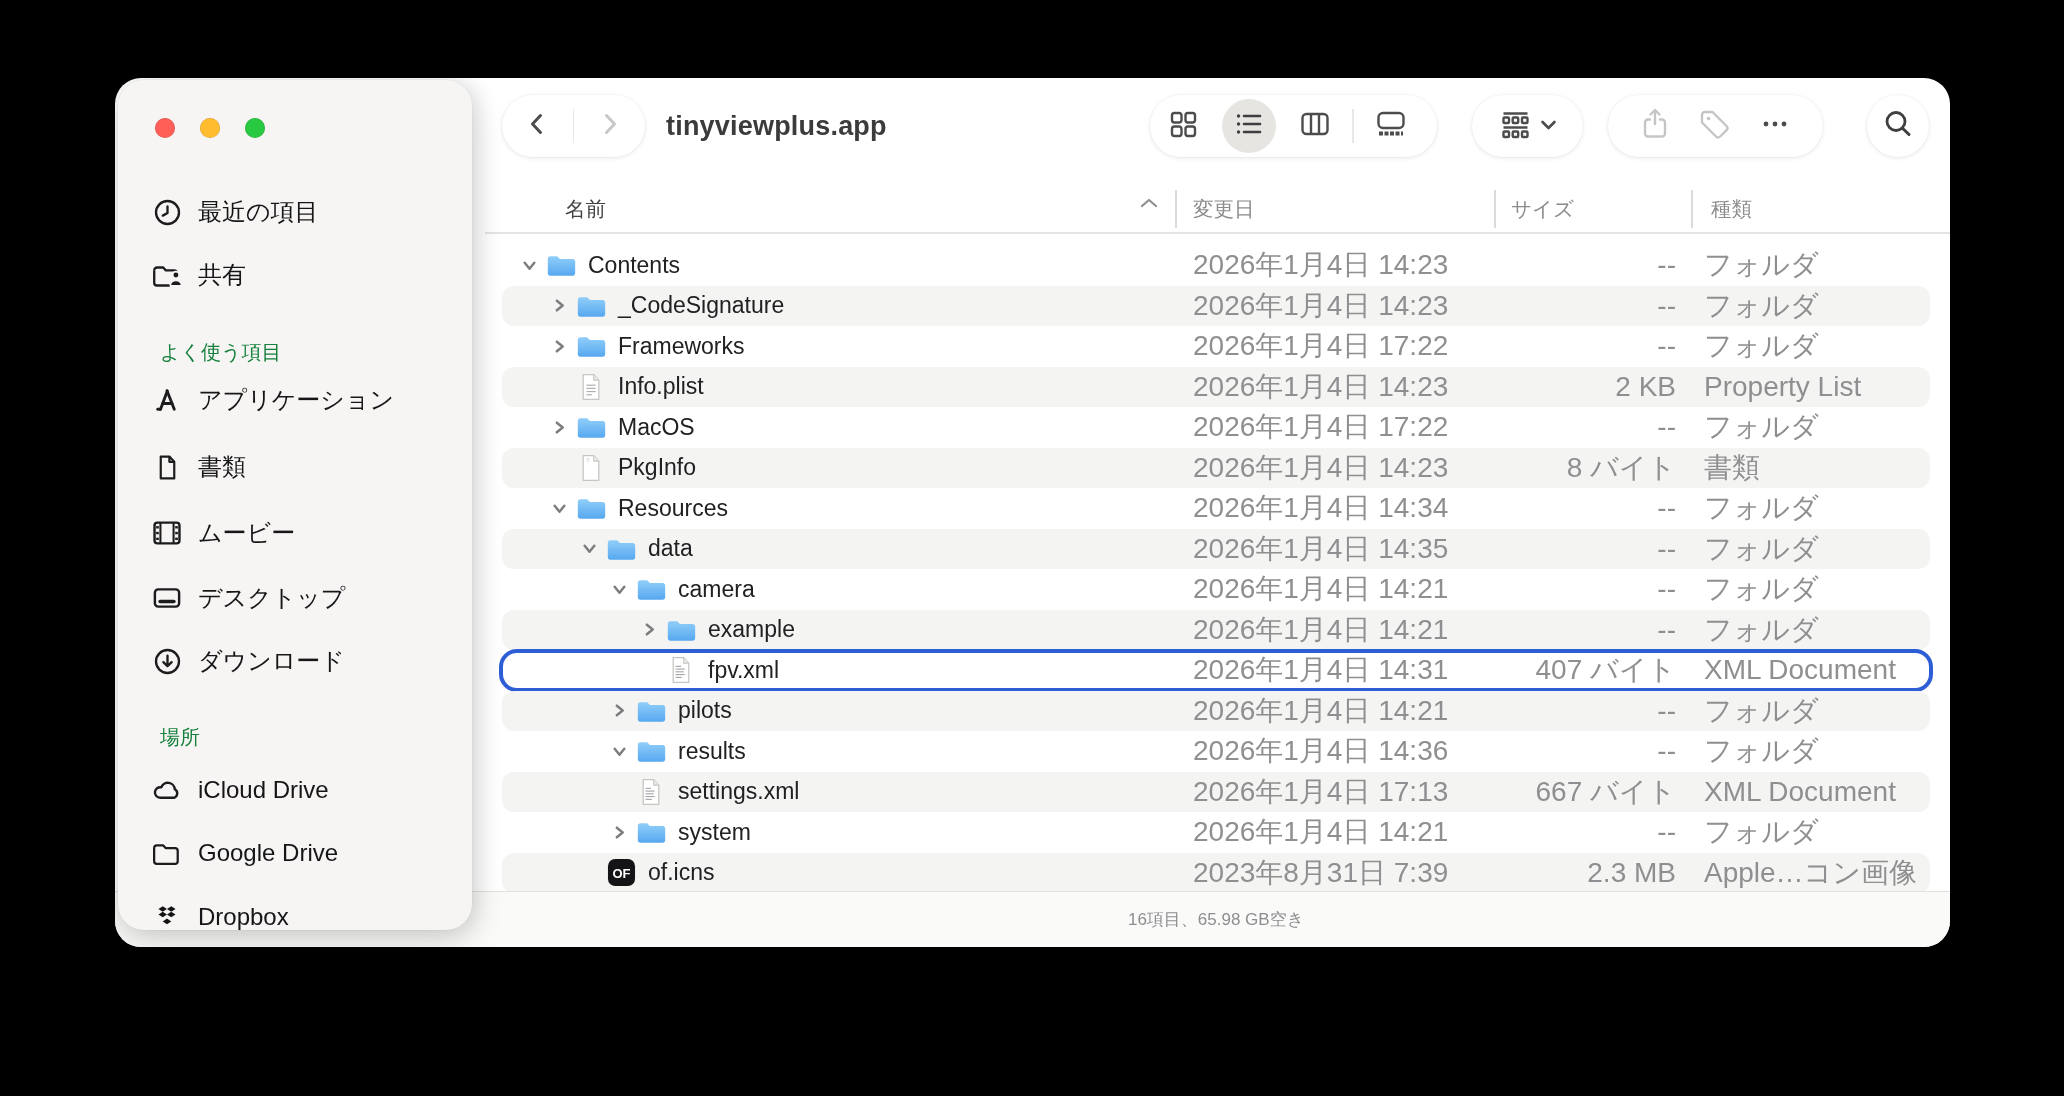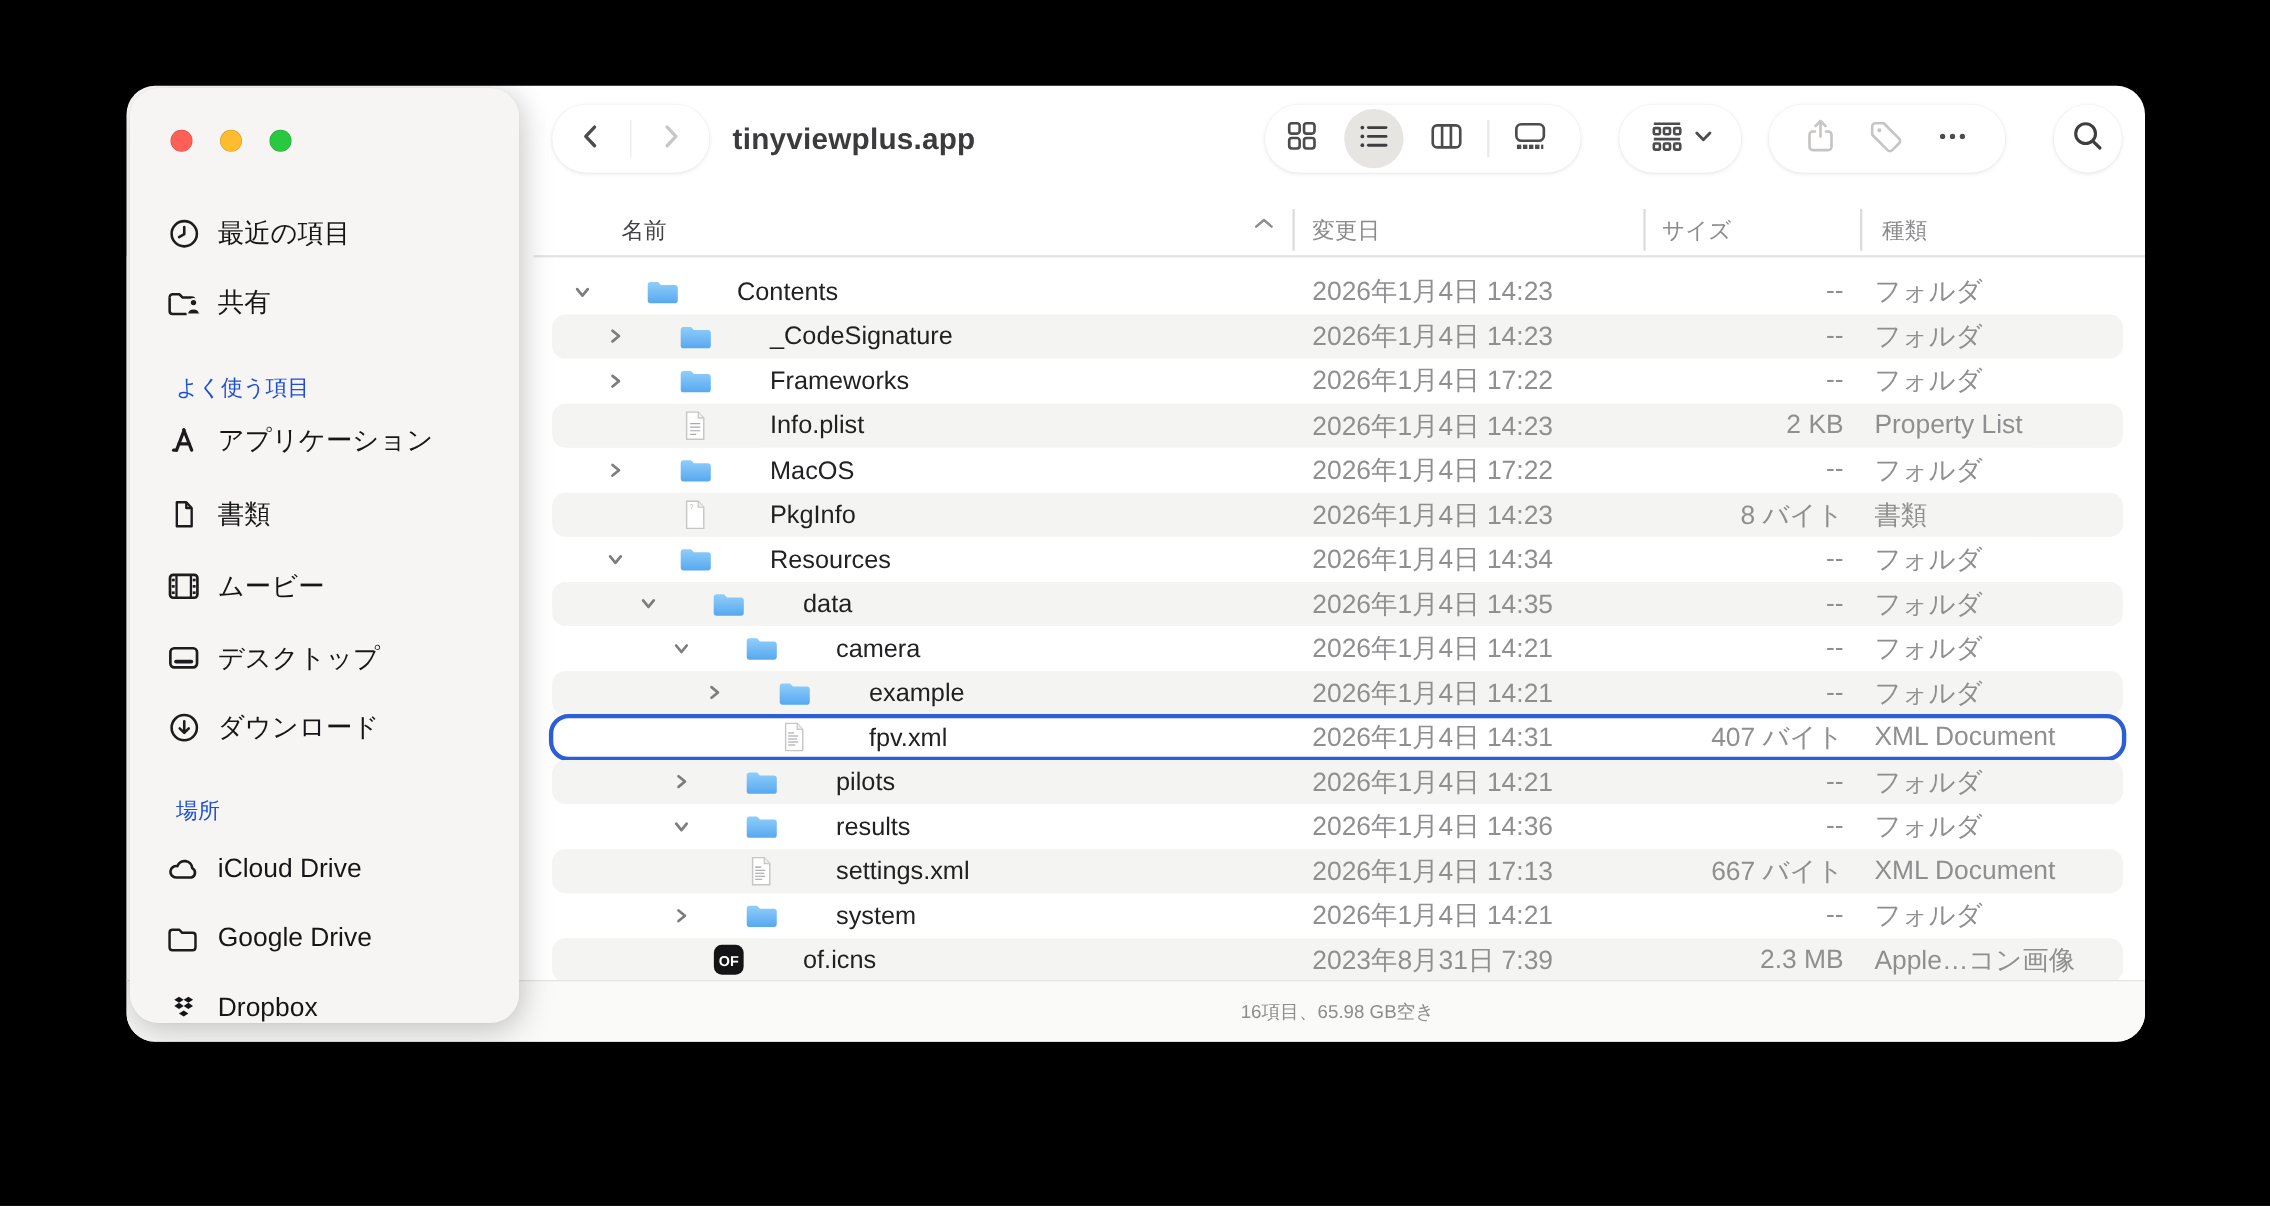--- a/index.html
+++ b/index.html
@@ -38,48 +38,48 @@
   .hdr-underline{position:absolute;left:370px;right:0;top:154px;height:1.5px;background:#e4e3e1;}
 
   
   .rows{position:absolute;left:0;right:0;top:167px;}
   .row{position:relative;height:40.5px;}
   .stripe{position:absolute;left:387px;right:20px;top:0;bottom:0;background:#f4f4f2;border-radius:12px;display:none;}
   .row.striped .stripe{display:block;}
   .sel-outline{position:absolute;left:384px;right:17px;top:-1px;bottom:-1px;
     border:4.5px solid #2e5ed6;border-radius:18px;display:none;pointer-events:none;}
   .row.selected .sel-outline{display:block;}
-  .name-cell{position:absolute;top:0;bottom:0;display:flex;align-items:center;gap:41px;}
+  .name-cell{position:absolute;top:0;bottom:0;display:flex;align-items:center;}
   .lvl0 .name-cell{left:403px;} .lvl1 .name-cell{left:433px;} .lvl2 .name-cell{left:463px;}
   .lvl3 .name-cell{left:493px;} .lvl4 .name-cell{left:523px;}
   .disc{width:22px;height:22px;display:flex;align-items:center;justify-content:center;margin-right:5px;flex:0 0 auto;}
   .disc.expanded svg{transform:rotate(90deg);}
   .ficon{width:32px;display:flex;align-items:center;justify-content:center;margin-right:11px;flex:0 0 auto;}
   .fname{font-size:23px;color:#212123;white-space:nowrap;}
-  .cell{position:absolute;top:0;bottom:0;display:flex;align-items:center;font-size:24px;color:#8f8f91;white-space:nowrap;}
+  .cell{position:absolute;top:0;bottom:0;display:flex;align-items:center;font-size:28px;color:#8f8f91;white-space:nowrap;}
   .cell.date{left:1078px;}
   .cell.size{left:1379px;width:182px;justify-content:flex-end;}
   .cell.kind{left:1589px;width:250px;}
 
   
   .statusbar{position:absolute;left:0;right:0;bottom:0;height:55px;background:#fafaf8;border-top:1.5px solid #e2e1df;}
   .status-text{position:absolute;left:387px;right:20px;top:0;bottom:0;display:flex;align-items:center;
     justify-content:center;font-size:17px;color:#8d8d8f;}
 
   
   .sidebar{position:absolute;left:118px;top:80px;width:354px;height:850px;background:#f6f5f3;
     border-radius:26px;box-shadow:4px 0 22px rgba(0,0,0,.10),0 12px 34px rgba(0,0,0,.14),0 0 0 .5px rgba(0,0,0,.04);
     overflow:hidden;}
   .lights{position:absolute;left:37px;top:38px;display:flex;gap:25px;}
   .light{width:20px;height:20px;border-radius:50%;box-shadow:inset 0 0 0 .5px rgba(0,0,0,.18);}
   .sb-item{position:absolute;left:22px;right:14px;height:48px;display:flex;align-items:center;border-radius:12px;}
   .sb-icon{width:34px;display:flex;align-items:center;justify-content:center;margin:0 14px 0 10px;flex:0 0 auto;}
   .sb-label{font-size:24px;color:#161618;white-space:nowrap;}
   .sb-section{position:absolute;left:42px;height:28px;display:flex;align-items:center;
-    font-size:20px;color:#1d4ed8;white-space:nowrap;}
+    font-size:20px;color:#15803d;white-space:nowrap;}
 </style>
 </head>
 <body>
 
 <svg width="0" height="0" style="position:absolute">
     <defs>
   <linearGradient id="fg" x1="0" y1="0" x2="0" y2="1">
     <stop offset="0" stop-color="#90cef9"></stop>
         <stop offset="1" stop-color="#57a8f0"></stop>
   </linearGradient>

